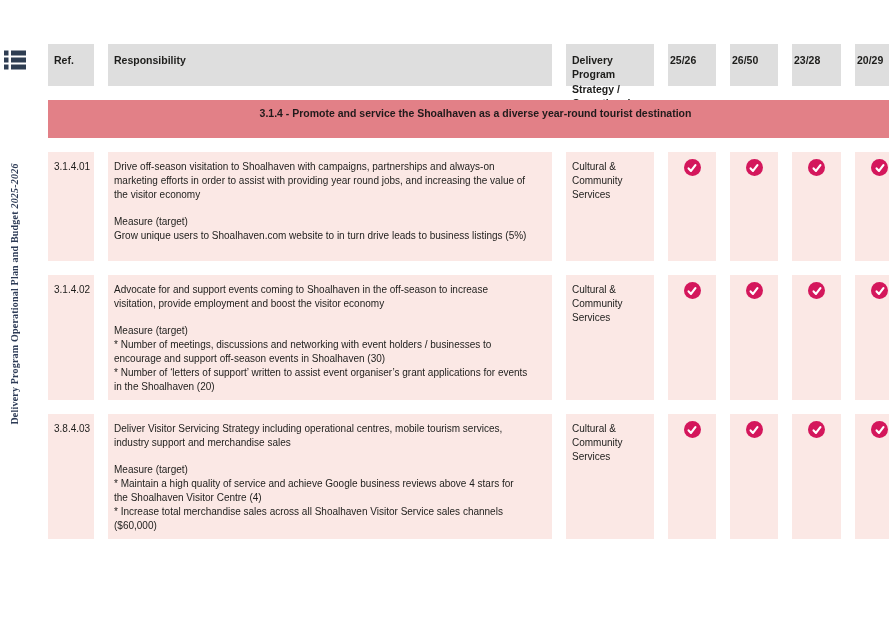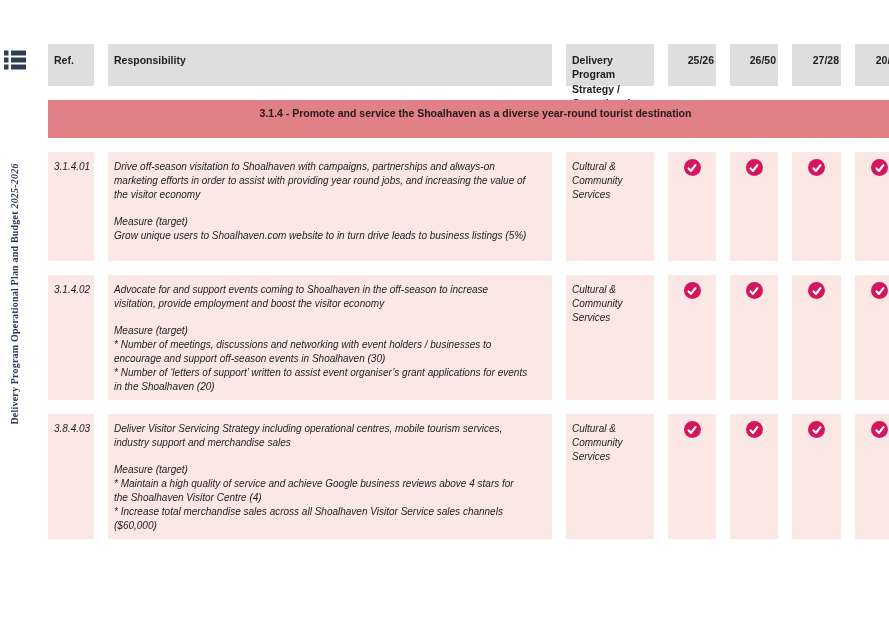--- a/index.html
+++ b/index.html
@@ -31,26 +31,26 @@
     display:grid;
     grid-template-columns:46px 444px 88px 48px 48px 49px 49px;
     grid-template-rows:42px 38px 109px 125px 125px;
     column-gap:3px;row-gap:2px;gap:14px;
   }
   .cell{box-sizing:border-box;font-size:10px;line-height:1.38;}
   .hdr{
     background:#dedede;font-weight:bold;font-size:10.5px;
     padding:9px 6px 0 6px;color:#1d1d1b;
   }
-  .hdr.center{text-align:right;padding-left:2px;padding-right:2px;}
+  .hdr.center{text-align:left;padding-left:2px;padding-right:2px;}
   .section{
     grid-column:1 / -1;background:#e28087;font-weight:bold;font-size:10.5px;
     color:#201a1b;padding:6px 6px 0 5px;text-align:center;
   }
-  .data{background:#fbe8e5;padding:8px 6px 0 6px;font-style:italic;}
+  .data{background:#fbe8e5;padding:8px 6px 0 6px;}
   .data.action{padding-right:24px;white-space:pre-line;}
   .data.year{display:flex;justify-content:center;align-items:flex-start;padding:7px 0 0 0;}
   .chk{
     width:17px;height:17px;border-radius:50%;background:#d4175c;
     display:flex;align-items:center;justify-content:center;flex:0 0 auto;
   }
   .chk svg{display:block;}
 </style>
 </head>
 <body>
@@ -78,21 +78,21 @@
 
   <div class="page-num">47</div>
 
   <div class="tbl">
 
     <div class="cell hdr">Ref.</div>
     <div class="cell hdr">Responsibility</div>
     <div class="cell hdr">Delivery Program Strategy / Operational Plan Action</div>
     <div class="cell hdr center">25/26</div>
     <div class="cell hdr center">26/50</div>
-    <div class="cell hdr center">27/28</div>
+    <div class="cell hdr center">23/28</div>
     <div class="cell hdr center">20/29</div>
 
     <div class="cell section">3.1.4 - Promote and service the Shoalhaven as a diverse year-round tourist destination</div>
 
     <div class="cell data">3.1.4.01</div>
     <div class="cell data action">Drive off-season visitation to Shoalhaven with campaigns, partnerships and always-on marketing efforts in order to assist with providing year round jobs, and increasing the value of the visitor economy
 
 Measure (target)
 Grow unique users to Shoalhaven.com website to in turn drive leads to business listings (5%)</div>
     <div class="cell data">Cultural &amp; Community Services</div>

